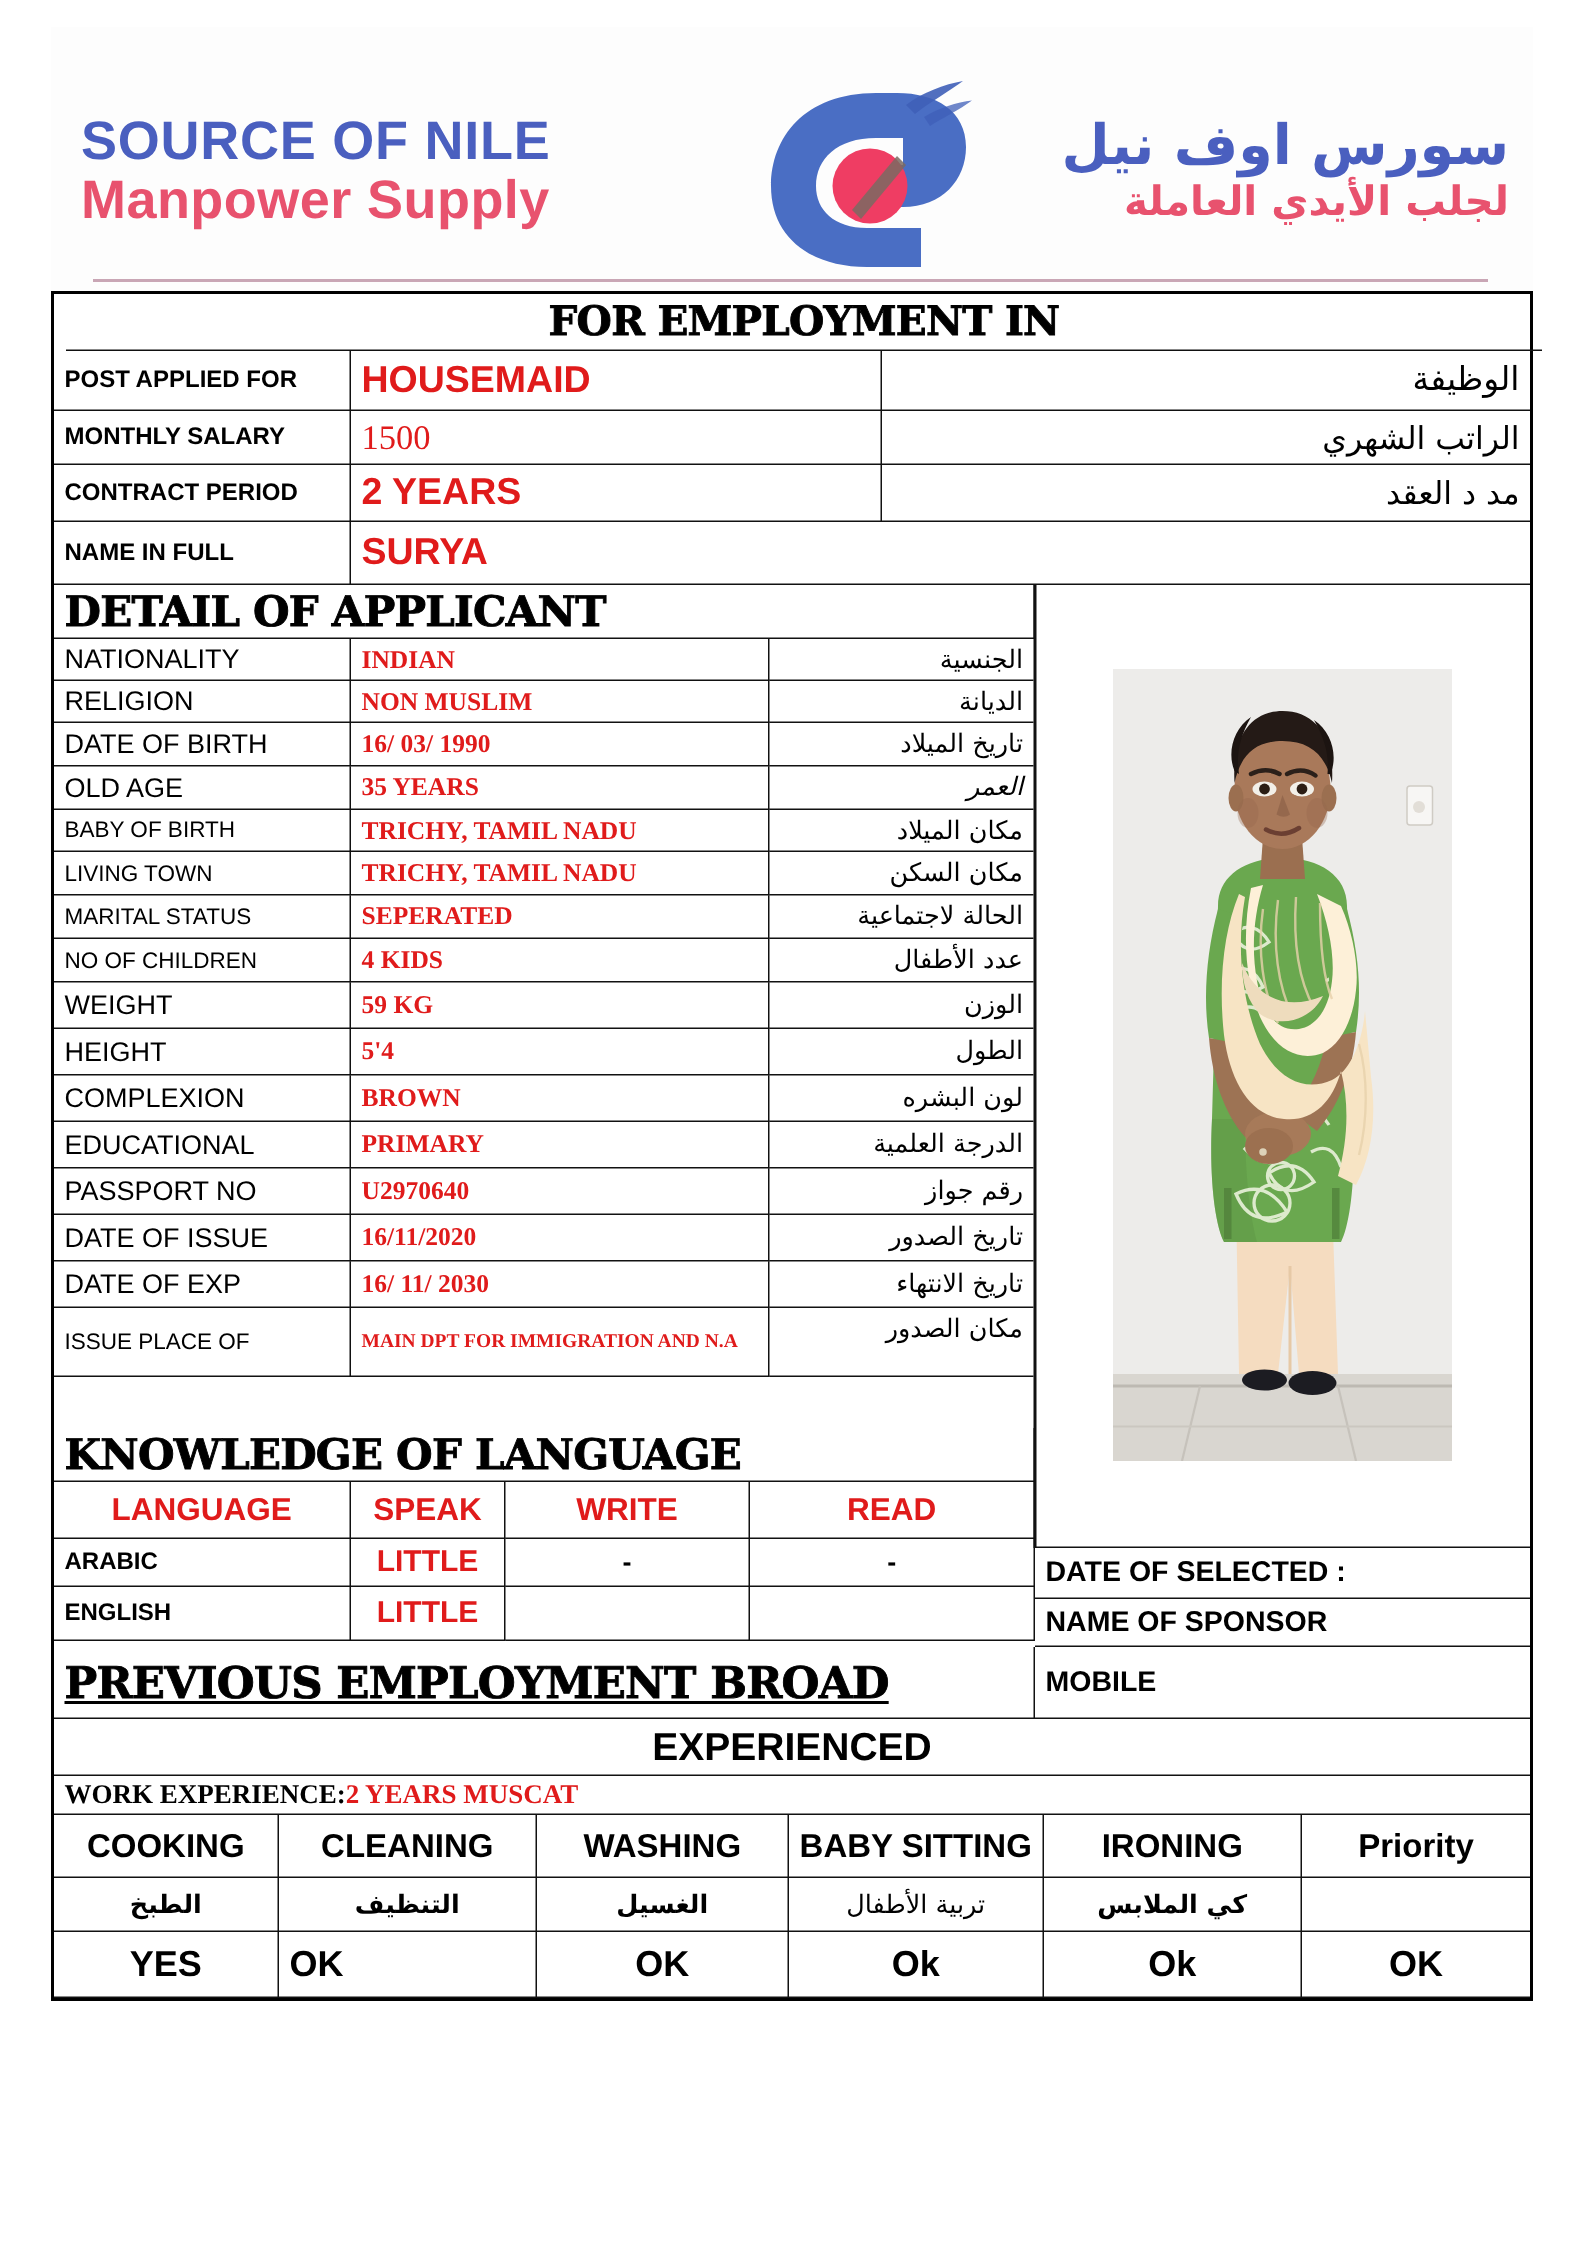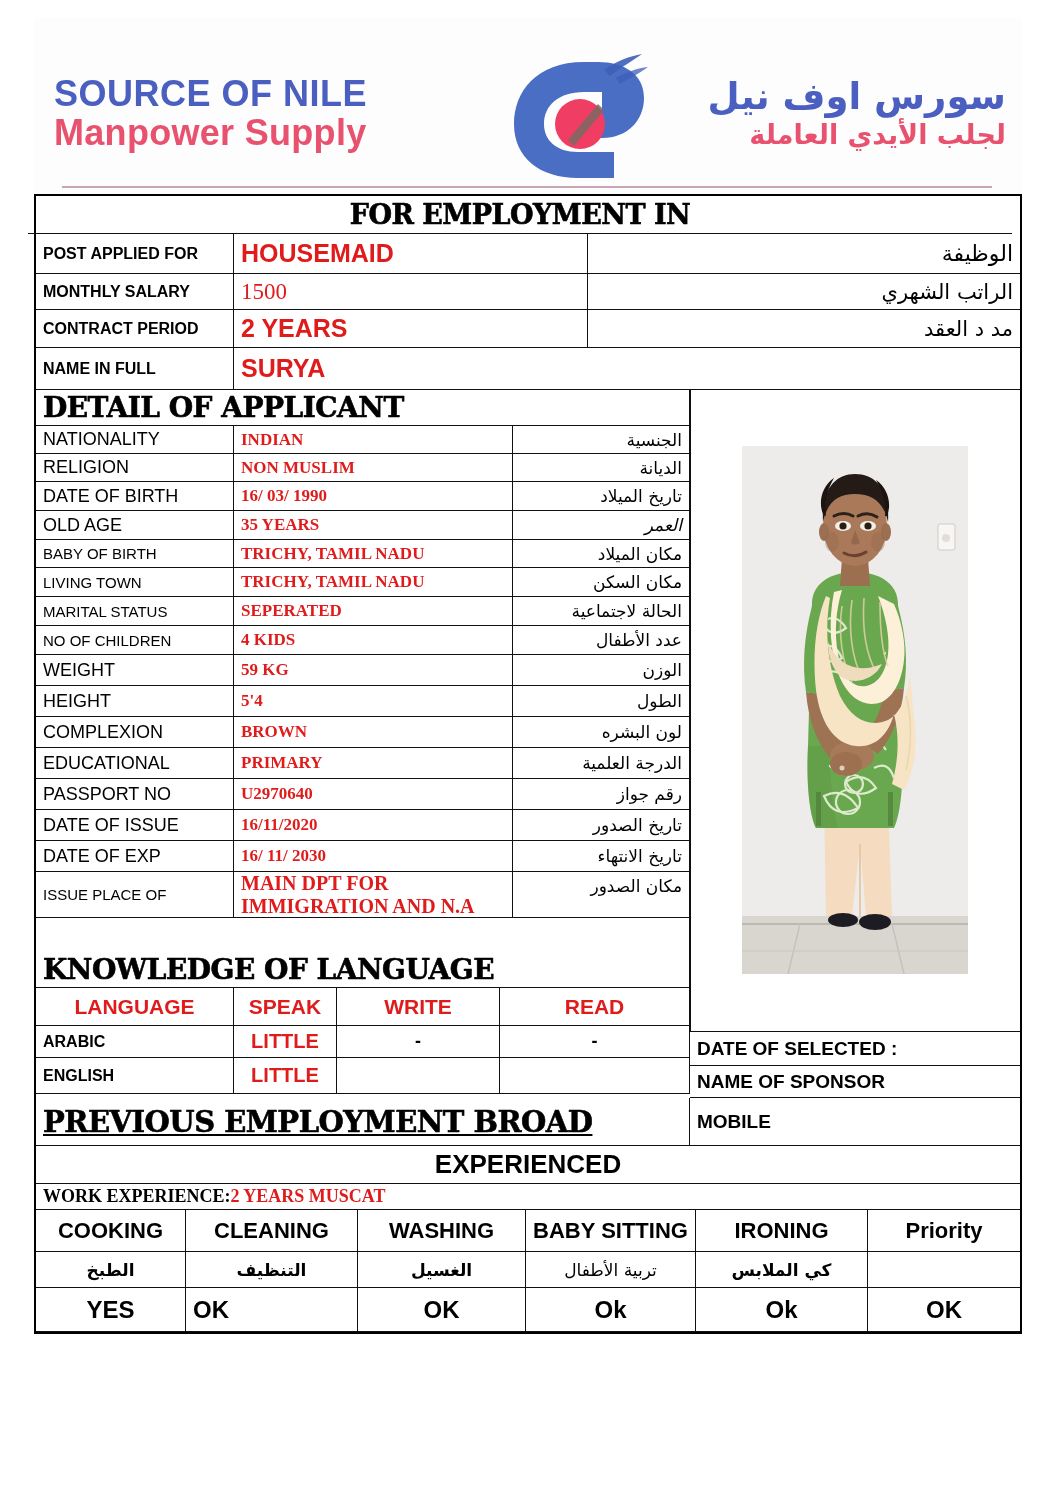--- a/index.html
+++ b/index.html
@@ -170,21 +170,21 @@
     <div class="brand-ar">
       <div class="brand-ar-1">سورس اوف نيل</div>
       <div class="brand-ar-2">لجلب الأيدي العاملة</div>
     </div>
 
     <div class="header-rule"></div>
   </div>
 
   <div class="frame" style="left:34px; top:194px; width:988px; height:1140px;"></div>
 
-  <div class="cell ctr bb" style="left:28px; top:196px; width:984px; height:38px; border-bottom:1.5px solid #111;">
+  <div class="cell ctr bb" style="left:44px; top:196px; width:984px; height:38px; border-bottom:1.5px solid #111;">
     <span class="banner" style="font-size:27px;">FOR EMPLOYMENT IN</span>
   </div>
 
   <div class="cell lft pad br bb" style="left:36px; top:234px; width:198px; height:40px;">
     <span class="lbl" style="font-size:16px;">POST APPLIED FOR</span>
   </div>
   <div class="cell lft pad br bb" style="left:234px; top:234px; width:354px; height:40px;">
     <span class="val-red" style="font-size:25px; font-family:'Liberation Sans',sans-serif;">HOUSEMAID</span>
   </div>
   <div class="cell rgt pad bb" style="left:588px; top:234px; width:432px; height:40px;">
@@ -458,21 +458,21 @@
       <div class="cell lft pad br bb" style="left: 234px; top: 841px; width: 279px; height: 31px; border-bottom: 1px solid rgb(17, 17, 17);">
         <span class="val-red" style="font-size: 17px; line-height: 1.15; white-space: nowrap;">16/ 11/ 2030</span>
       </div>
       <div class="cell rgt pad bb" style="left: 513px; top: 841px; width: 176px; height: 31px; border-bottom: 1px solid rgb(17, 17, 17);">
         <span class="ar" style="font-size: 17px;">تاريخ الانتهاء</span>
       </div>
       <div class="cell lft pad br bb" style="left: 36px; top: 872px; width: 198px; height: 46px; border-bottom: 1.5px solid rgb(17, 17, 17);">
         <span class="lbl" style="font-size: 15px; font-weight: normal; font-family: &quot;Liberation Sans&quot;, sans-serif;">ISSUE PLACE OF</span>
       </div>
       <div class="cell lft pad br bb" style="left: 234px; top: 872px; width: 279px; height: 46px; border-bottom: 1.5px solid rgb(17, 17, 17); align-items: center;">
-        <span class="val-red" style="font-size: 20px; line-height: 1.15; white-space: normal;">MAIN DPT FOR IMMIGRATION AND N.A</span>
+        <span class="val-red" style="font-size: 13px; line-height: 1.15; white-space: normal;">MAIN DPT FOR IMMIGRATION AND N.A</span>
       </div>
       <div class="cell rgt pad bb" style="left: 513px; top: 872px; width: 176px; height: 46px; border-bottom: 1.5px solid rgb(17, 17, 17); align-items: flex-start; padding-top: 4px;">
         <span class="ar" style="font-size: 17px;">مكان الصدور</span>
       </div>
     </div>
 
   <div class="cell lft pad br bb" style="left:36px; top:952px; width:654px; height:36px; border-bottom:1.5px solid #111;">
     <span class="banner" style="font-size:28px;">KNOWLEDGE OF LANGUAGE</span>
   </div>
 

